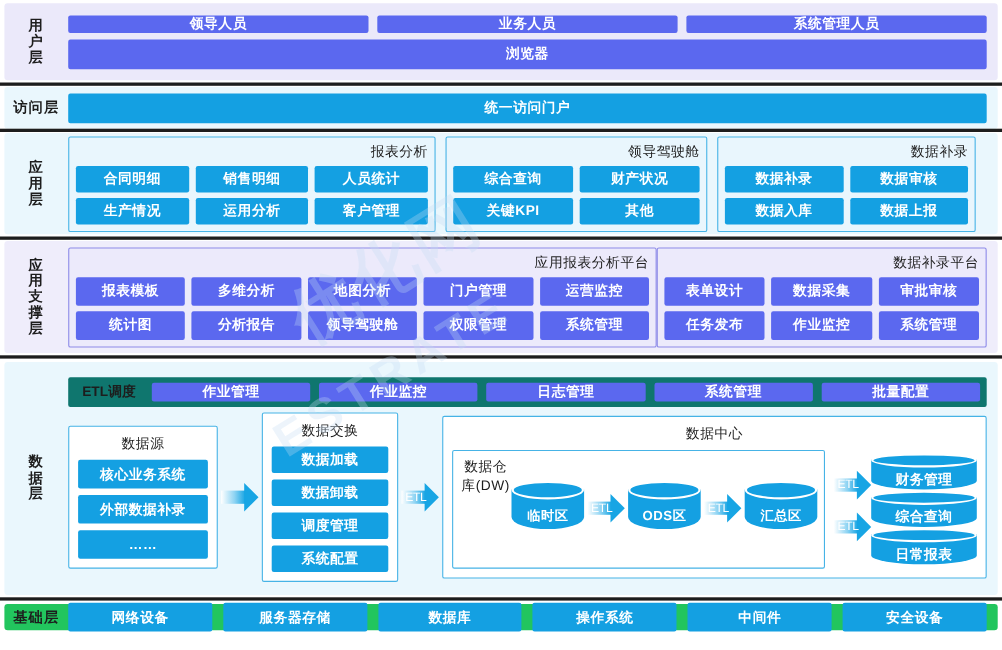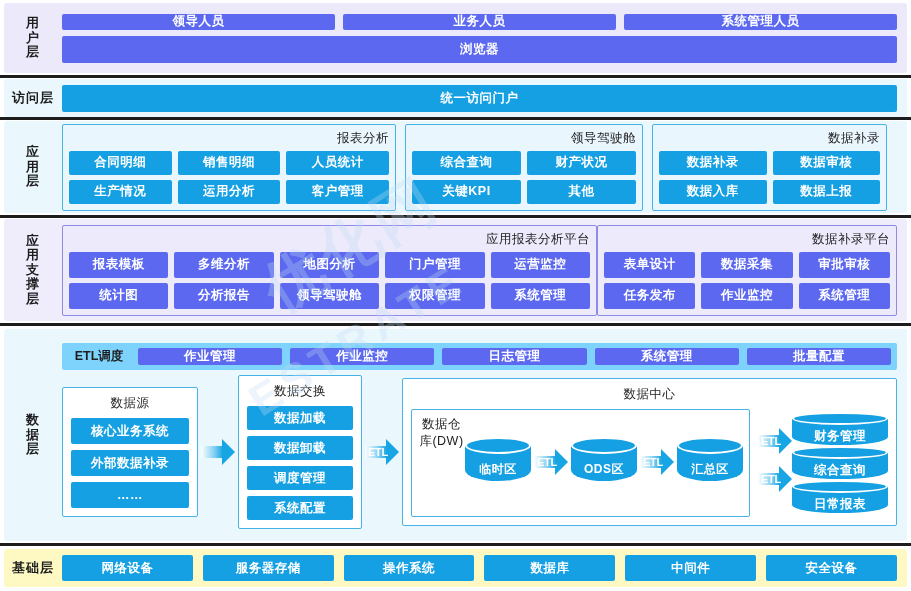--- a/index.html
+++ b/index.html
@@ -129,21 +129,21 @@
   #support-layer .group-grid .pill { height: 26px; }
   #grp-platform { flex: 1 1 auto; }
   #grp-entry-platform { flex: 0 0 300px; }
 
   
   #data-layer { top: 329px; height: 212px; background: #eaf7fd; }
   #data-layer .band-body { display: flex; flex-direction: column; padding: 6px 10px 8px 0; }
 
   
   #etl-strip {
-    background: #7dd3fc;
+    background: #0f766e;
     display: flex;
     align-items: center;
     gap: 8px;
     padding: 5px 6px;
     border-radius: 2px;
     margin-bottom: 9px;
   }
   #etl-strip .etl-label {
     flex: 0 0 62px;
     text-align: center;
@@ -202,21 +202,21 @@
     width: 0; height: 0;
     border-top: 13px solid transparent;
     border-bottom: 13px solid transparent;
     border-left: 13px solid #17a5e4;
   }
   .arrow .etl-text {
     position: relative;
     z-index: 3;
     color: #ffffff;
     font-size: 11px;
-    font-weight: 700;
+    font-weight: 400;
     left: -4px;
     letter-spacing: -.3px;
   }
 
   
   #dw-box {
     border: 1px solid #46b3e6;
     background: #ffffff;
     border-radius: 2px;
     flex: 1 1 auto;
@@ -305,21 +305,21 @@
     flex: 0 0 34px;
     position: relative;
     display: flex;
     flex-direction: column;
     justify-content: center;
     gap: 12px;
     padding-bottom: 6px;
   }
 
   
-  #base-layer { top: 549px; height: 38px; background: #fef9c3; }
+  #base-layer { top: 549px; height: 24px; background: #22c55e; }
   #base-layer .band-body { display: flex; gap: 10px; }
   #base-layer .pill { flex: 1; height: 26px; }
 
   
   .sep {
     position: absolute;
     left: 0;
     width: 911px;
     height: 3px;
     background: #1d1d1d;
@@ -598,18 +598,18 @@
   </div>
 </div>
 
 <div class="sep" style="top:543px;"></div>
 
 <div class="band" id="base-layer">
   <div class="band-label">基础层</div>
   <div class="band-body">
     <div class="pill pill-cyan">网络设备</div>
     <div class="pill pill-cyan">服务器存储</div>
+    <div class="pill pill-cyan">数据库</div>
     <div class="pill pill-cyan">操作系统</div>
-    <div class="pill pill-cyan">数据库</div>
     <div class="pill pill-cyan">中间件</div>
     <div class="pill pill-cyan">安全设备</div>
   </div>
 </div>
 
 </body></html>

